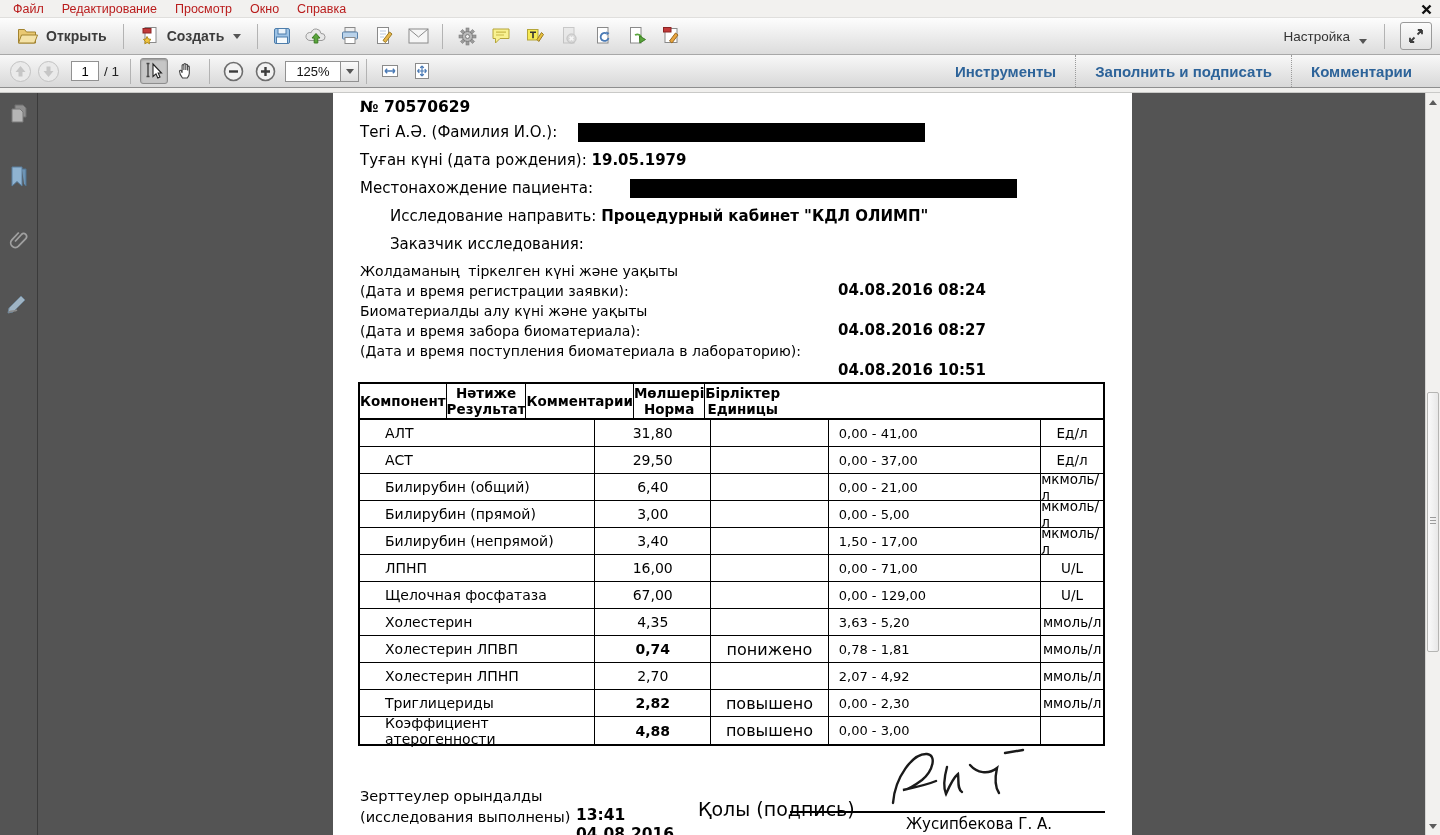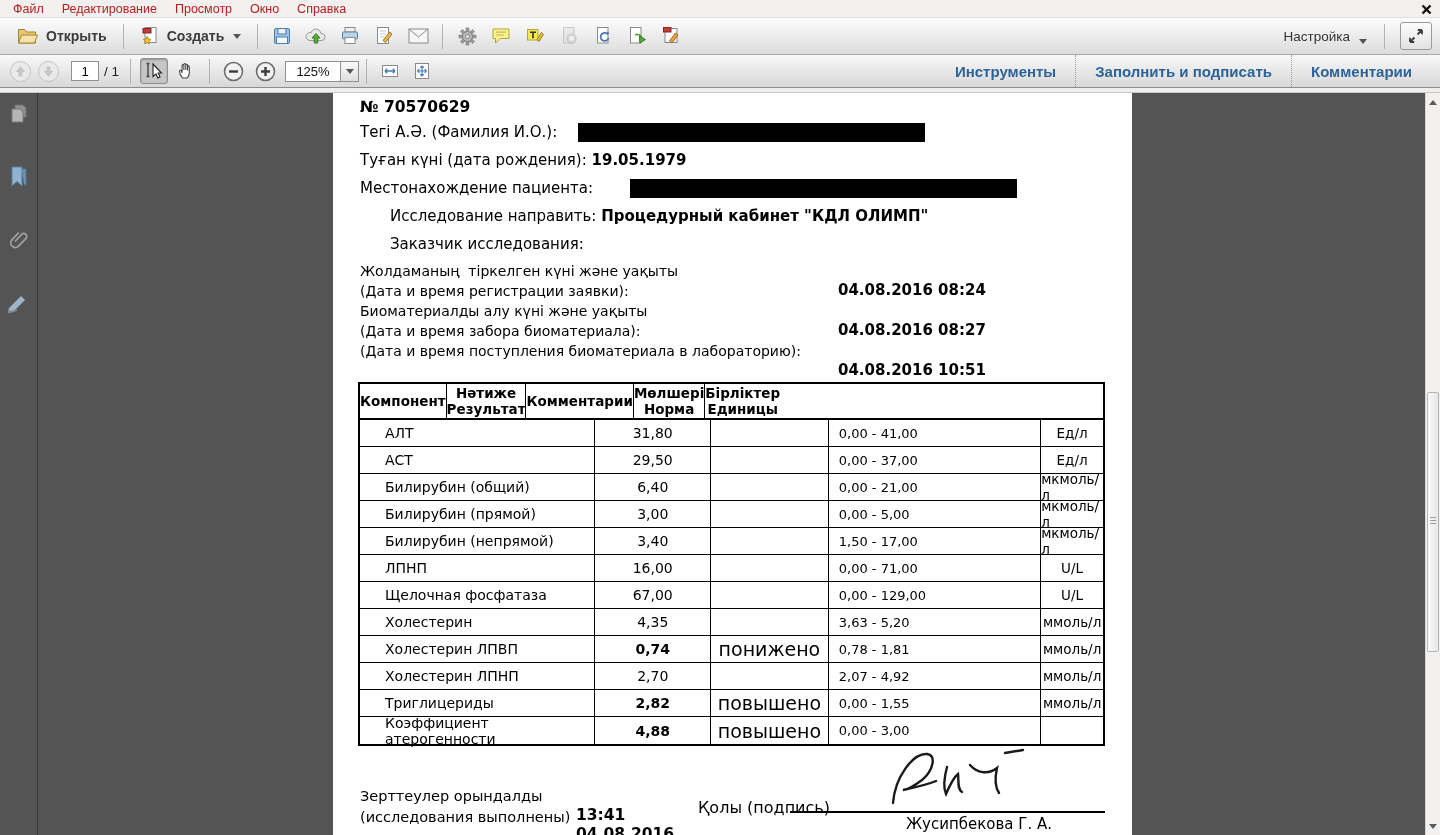--- a/index.html
+++ b/index.html
@@ -66,28 +66,28 @@
   .thead { height:36px; border-bottom:2px solid #000; }
   .hcell { display:flex; align-items:center; justify-content:center; text-align:center; font-weight:bold; font-size:13.5px; white-space:pre-line; line-height:16px; }
   .trow { height:27px; border-bottom:1px solid #000; }
   .trow:last-child { border-bottom:none; }
   .cell { height:100%; display:flex; align-items:center; font-size:14px; }
   .hcell, .cell { border-right:1px solid #000; }
   .hcell:last-child, .cell:last-child { border-right:none; }
   .w0 { width:236px; } .w1 { width:116px; } .w2 { width:118px; } .w3 { width:213px; } .w4 { width:62px; }
   .c-comp { padding-left:25px; }
   .c-res, .c-com, .c-unit { justify-content:center; }
-  .c-com { font-size:19px; }
+  .c-com { font-size:16px; }
   .c-norm { padding-left:10px; font-size:13px; }
   .c-unit { font-size:13.5px; }
   .trow.b .c-res { font-weight:bold; }
 
   .foot { font-size:14.5px; }
   .foot-val { font-size:15.5px; font-weight:bold; }
-  .sign-label { font-size:16px; }
+  .sign-label { font-size:19px; }
   .sign-line { left:457px; top:718px; width:315px; border-top:2px solid #000; height:0; }
   .sign-name { left:520px; top:722px; width:252px; text-align:center; font-size:15px; }
 
   svg { display:block; }
 </style>
 </head>
 <body>
 
 <div class="menubar">
   <div class="menu-item">Файл</div>
@@ -492,21 +492,21 @@
           <div class="cell c-comp w0">Холестерин ЛПНП</div>
           <div class="cell c-res  w1">2,70</div>
           <div class="cell c-com  w2"></div>
           <div class="cell c-norm w3">2,07 - 4,92</div>
           <div class="cell c-unit w4">ммоль/л</div>
         </div>
           <div class="trow b">
           <div class="cell c-comp w0">Триглицериды</div>
           <div class="cell c-res  w1">2,82</div>
           <div class="cell c-com  w2">повышено</div>
-          <div class="cell c-norm w3">0,00 - 1,55</div>
+          <div class="cell c-norm w3">0,00 - 2,30</div>
           <div class="cell c-unit w4">ммоль/л</div>
         </div>
           <div class="trow b">
           <div class="cell c-comp w0">Коэффициент атерогенности</div>
           <div class="cell c-res  w1">4,88</div>
           <div class="cell c-com  w2">повышено</div>
           <div class="cell c-norm w3">0,00 - 3,00</div>
           <div class="cell c-unit w4"></div>
         </div>
       </div>

